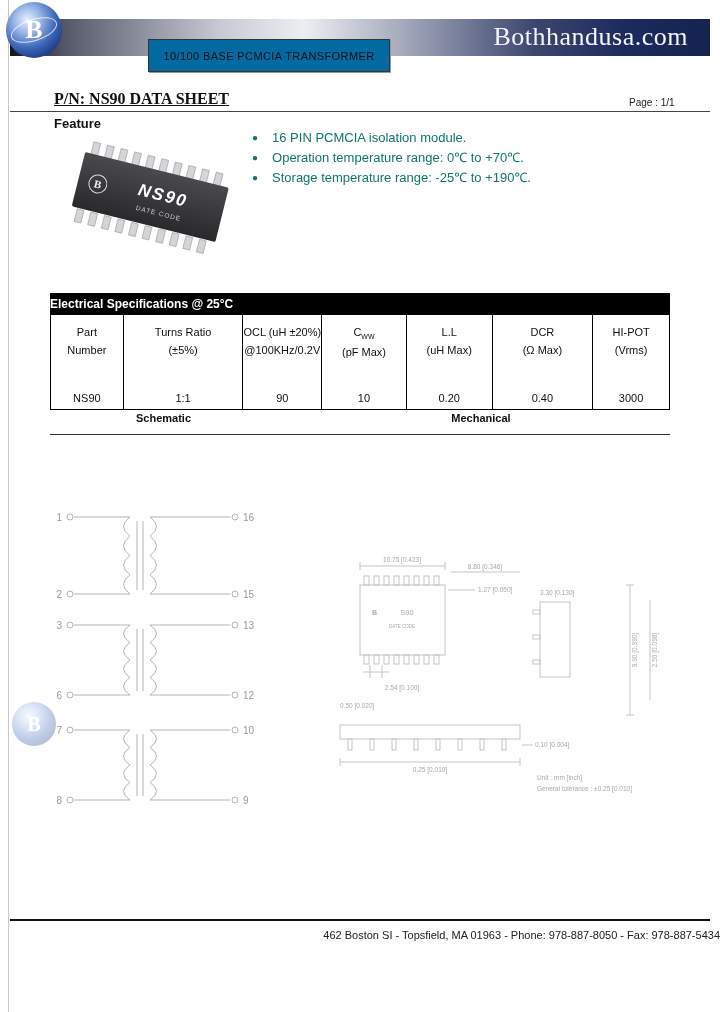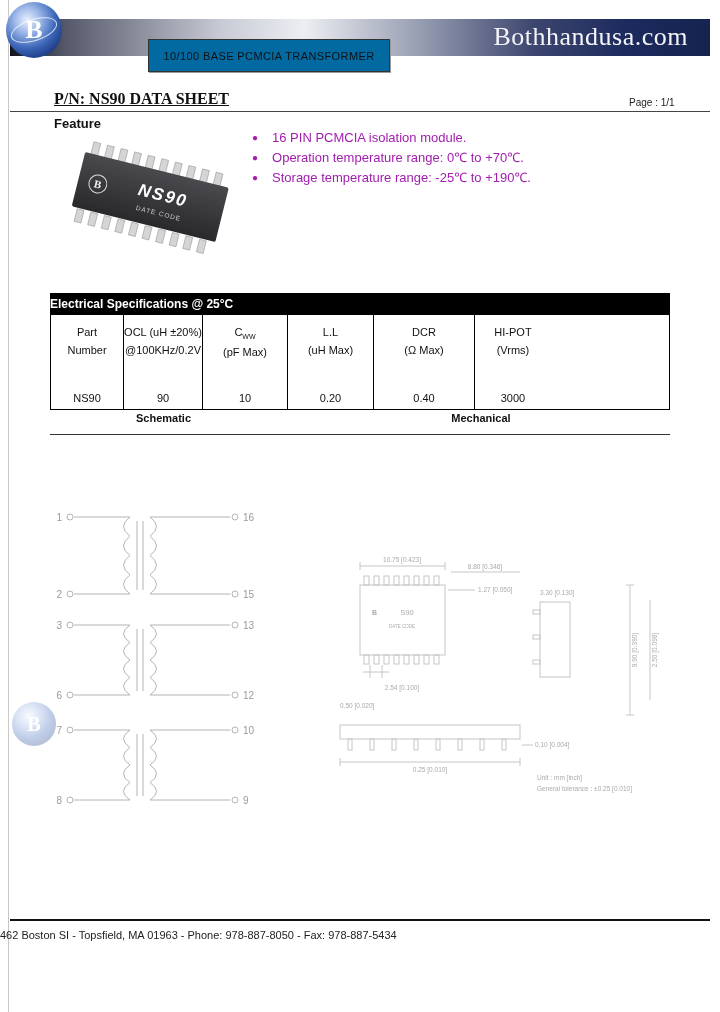--- a/index.html
+++ b/index.html
@@ -28,21 +28,21 @@
   .page-label{position:absolute;left:597px;top:97px;font-size:10px;color:#222;padding-left:32px;}
   .rule{position:absolute;background:#444;height:1px;}
   .rule-title{left:10px;top:111px;width:700px;}
   .feature-heading{position:absolute;left:54px;top:116px;font-weight:bold;font-size:13px;}
 
   
   .chip-wrap{position:absolute;left:70px;top:148px;width:160px;height:100px;transform:rotate(14deg);}
 
   
   .bullets{position:absolute;left:252px;top:128px;width:440px;margin:0;padding:0;list-style:none;}
-  .bullets li{font-size:13px;line-height:20px;color:#a21caf;}
+  .bullets li{font-size:13px;line-height:20px;color:#0f766e;}
   .bullets li::before{content:"●";font-size:10px;margin-right:14px;vertical-align:1px;}
 
   
   .spec-table{position:absolute;left:50px;top:293px;width:620px;}
   .spec-title{height:22px;line-height:22px;background:#000;color:#fff;text-align:left;
     font-weight:bold;font-size:12px;}
   .spec-grid{display:flex;border:1px solid #000;border-top:none;height:95px;box-sizing:border-box;}
   .col{position:relative;text-align:center;border-right:1px solid #000;box-sizing:border-box;}
   .col:last-child{border-right:none;}
   .col .l1{margin-top:11px;font-size:11px;}
@@ -58,21 +58,21 @@
 
   .schematic-svg{position:absolute;left:30px;top:495px;}
   .mech-svg{position:absolute;left:285px;top:540px;}
 
   .watermark{position:absolute;left:12px;top:702px;width:44px;height:44px;border-radius:50%;
     background:radial-gradient(circle at 38% 32%, #e8f0ff 0%, #9db8e8 25%, #3c66b8 55%, #142f74 85%, #0a1c50 100%);
     opacity:.32;display:flex;align-items:center;justify-content:center;
     font-family:"Liberation Serif",serif;font-weight:bold;font-size:20px;color:#fff;}
 
   .rule-footer{left:10px;top:919px;width:700px;height:2px;background:#111;}
-  .footer-text{position:absolute;left:0;top:929px;width:720px;text-align:left;font-size:11px;color:#222;}
+  .footer-text{position:absolute;left:0;top:929px;width:720px;text-align:right;font-size:11px;color:#222;}
 </style>
 </head>
 <body>
 
 <div class="page">
   <div class="left-edge"></div>
 
   <div class="header-bar">
     <span class="site-name">Bothhandusa.com</span>
   </div>
@@ -136,20 +136,25 @@
   </ul>
 
   <div class="spec-table">
     <div class="spec-title">Electrical Specifications @ 25°C</div>
     <div class="spec-grid">
       <div class="col" style="width:73px">
         <div class="l1">Part</div>
         <div class="l2">Number</div>
         <div class="val">NS90</div>
       </div>
+      <div class="col" style="width:120px">
+        <div class="l1">Turns Ratio</div>
+        <div class="l2">(±5%)</div>
+        <div class="val">1:1</div>
+      </div>
       <div class="col" style="width:79px">
         <div class="l1">OCL (uH ±20%)</div>
         <div class="l2">@100KHz/0.2V</div>
         <div class="val">90</div>
       </div>
       <div class="col" style="width:85px">
         <div class="l1"><span>C</span><span class="subs">WW</span></div>
         <div class="l2">(pF Max)</div>
         <div class="val">10</div>
       </div>

